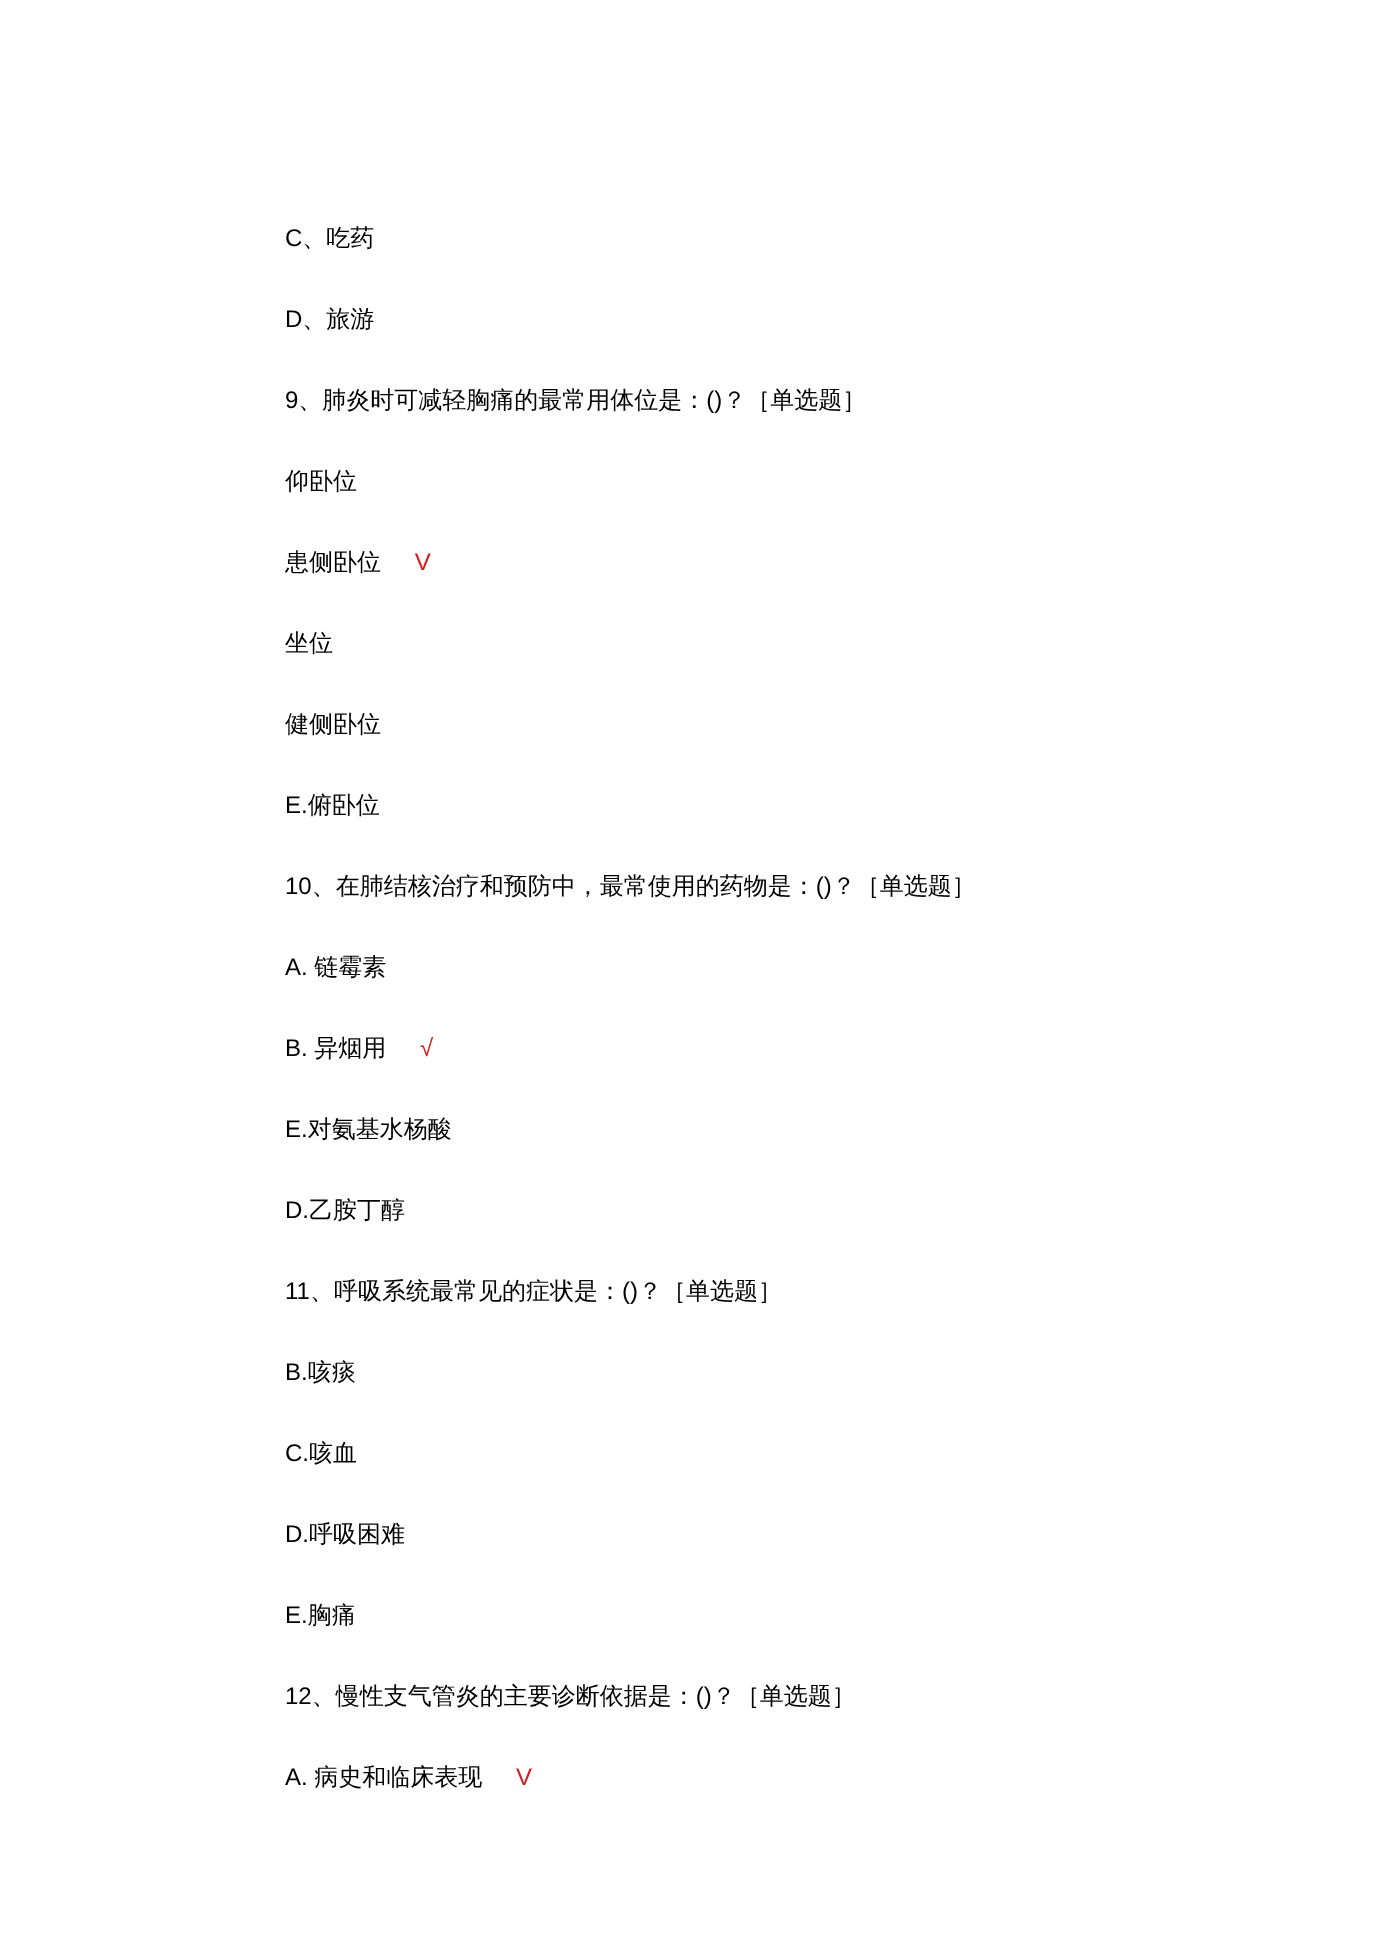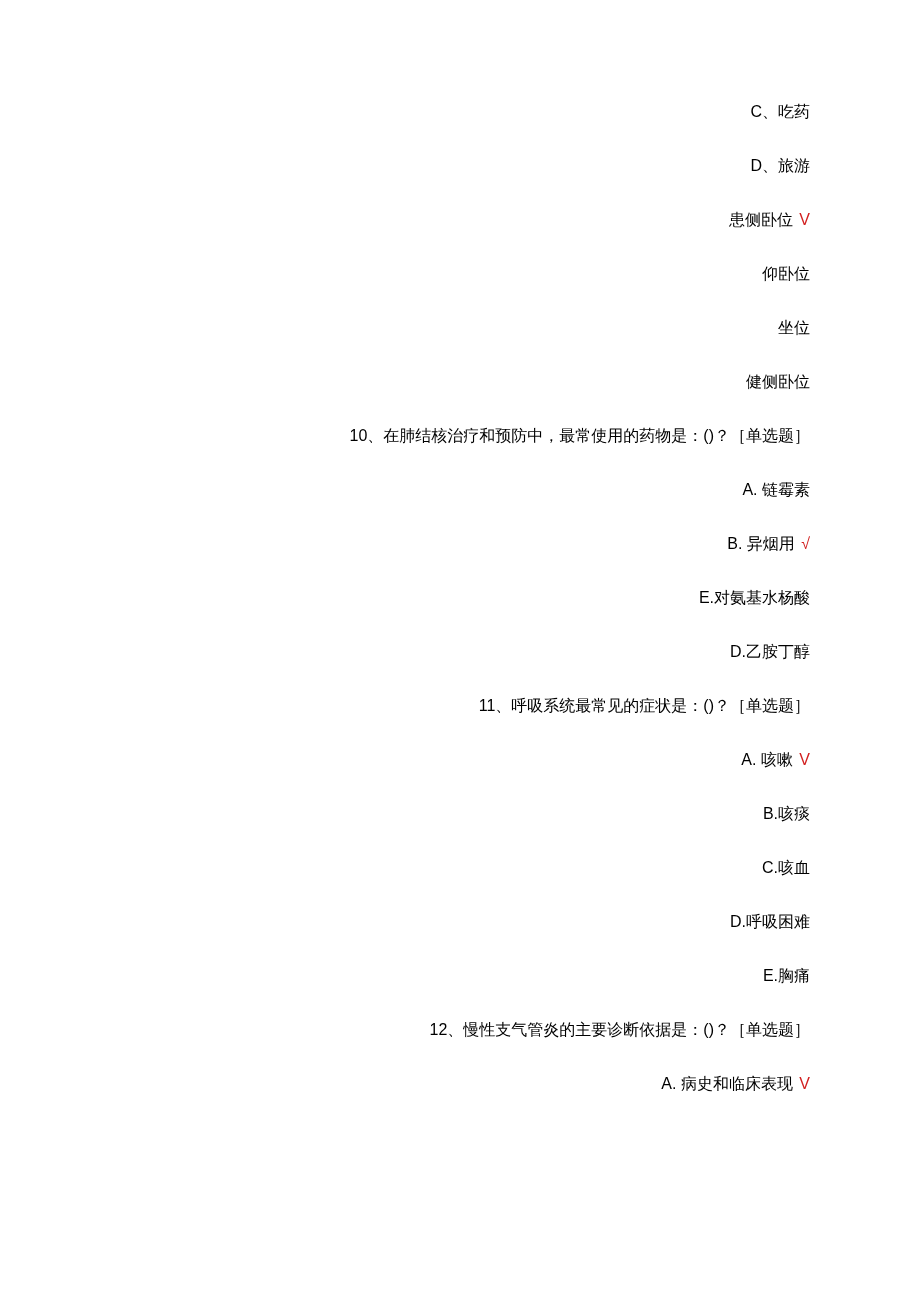--- a/index.html
+++ b/index.html
@@ -1,19 +1,18 @@
 <!DOCTYPE html>
 <html><head>
   <meta charset="utf-8">
   <style>
     * {
-      margin: 0;
+      margin: 16px;
       padding: 0;
       box-sizing: border-box;
-      text-align: right;
     }
     body {
       background: #ffffff;
       font-family: "Microsoft YaHei", "SimSun", sans-serif;
       font-size: 16px;
       color: #000000;
       width: 920px;
       padding: 100px 110px 50px 110px;
       line-height: 1.5;
     }
@@ -24,30 +23,31 @@
       color: #d22020;
       margin-left: 2px;
     }
   </style>
 </head>
 <body>
 
 <div id="content">
     <div class="item"><span>C、吃药</span></div>
     <div class="item"><span>D、旅游</span></div>
+    <div class="item"><span>9、肺炎时可减轻胸痛的最常用体位是：()？［单选题］</span></div>
+    <div class="item"><span>仰卧位</span></div>
     <div class="item"><span>患侧卧位</span><span class="check"> V</span></div>
-    <div class="item"><span>仰卧位</span></div>
     <div class="item"><span>坐位</span></div>
     <div class="item"><span>健侧卧位</span></div>
+    <div class="item"><span>E.俯卧位</span></div>
     <div class="item"><span>10、在肺结核治疗和预防中，最常使用的药物是：()？［单选题］</span></div>
     <div class="item"><span>A. 链霉素</span></div>
     <div class="item"><span>B. 异烟用</span><span class="check"> √</span></div>
     <div class="item"><span>E.对氨基水杨酸</span></div>
     <div class="item"><span>D.乙胺丁醇</span></div>
     <div class="item"><span>11、呼吸系统最常见的症状是：()？［单选题］</span></div>
-    <div class="item"><span>A. 咳嗽</span><span class="check"> V</span></div>
     <div class="item"><span>B.咳痰</span></div>
     <div class="item"><span>C.咳血</span></div>
     <div class="item"><span>D.呼吸困难</span></div>
     <div class="item"><span>E.胸痛</span></div>
     <div class="item"><span>12、慢性支气管炎的主要诊断依据是：()？［单选题］</span></div>
     <div class="item"><span>A. 病史和临床表现</span><span class="check"> V</span></div>
   </div>
 
 </body></html>

